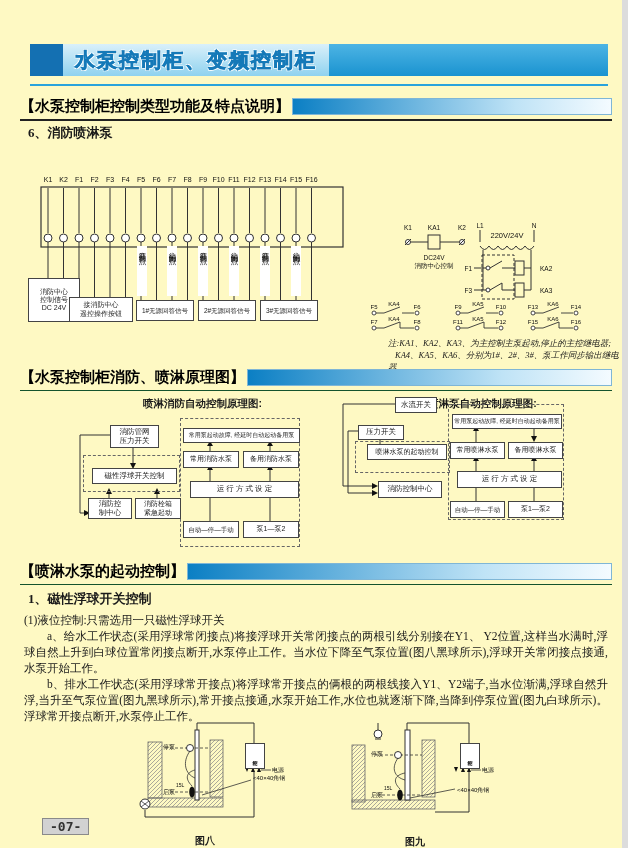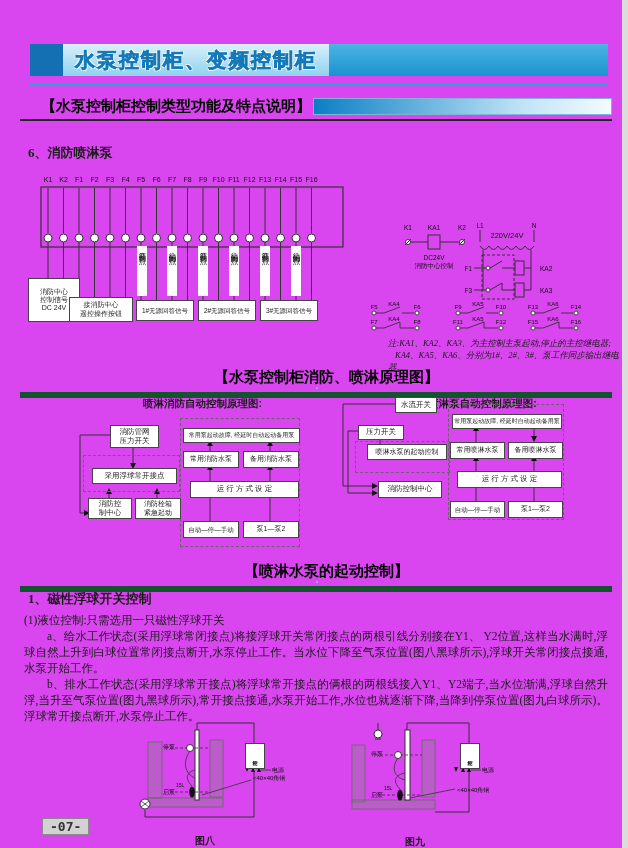--- a/index.html
+++ b/index.html
@@ -1,35 +1,35 @@
 <!DOCTYPE html>
 <html><head>
 <meta charset="utf-8">
 <style>
   html,body{margin:0;padding:0;background:#e9e9e9;}
-  .page{position:relative;width:628px;height:848px;background:#d946ef;overflow:hidden;
+  .page{position:relative;width:628px;height:848px;background:#fef9c3;overflow:hidden;
         font-family:"Liberation Sans",sans-serif;color:#1a1a1a;}
   .edge-right{position:absolute;right:0;top:0;width:6px;height:848px;background:#dcdcdc;}
   .abs{position:absolute;}
   
   .banner{position:absolute;left:30px;top:44px;width:578px;height:32px;display:flex;}
   .banner-square{width:33px;background:#1470b2;}
   .banner-title-zone{background:linear-gradient(180deg,#d9f0fa,#8fd2ef);display:flex;align-items:center;padding:0 12px;}
   .banner-title{font-size:20px;font-weight:bold;color:#2d9fd8;letter-spacing:2px;
      text-shadow:1px 1px 0 #fff,-1px -1px 0 #fff,1px -1px 0 #fff,-1px 1px 0 #fff;
      -webkit-text-stroke:0.8px #1579b8;white-space:nowrap;}
   .banner-fill{flex:1;background:linear-gradient(180deg,#4db4e4,#1a93d0);}
   .banner-line{position:absolute;left:30px;top:84px;width:578px;height:2px;background:#29a3dc;}
   
   .sec-row{position:absolute;left:20px;width:592px;display:flex;align-items:center;padding-bottom:3px;}
-  .sec-title{font-family:"Liberation Serif",serif;font-weight:bold;font-size:15px;color:#000;white-space:nowrap;margin-left:21px;}
+  .sec-title{font-family:"Liberation Serif",serif;font-weight:bold;font-size:15px;color:#000;white-space:nowrap;}
   .grad-bar{flex:1;height:15px;margin-left:2px;border:1px solid #7fb6d6;
      background:linear-gradient(90deg,#0b7fc4,#bfe3f6 70%,#f4fbff);}
   .u-dark{border-bottom:2px solid #222;}
-  .u-blue{border-bottom:6px solid #14532d;flex-direction:column;}
+  .u-blue{border-bottom:1px solid #14532d;}
   
   .h-sub{position:absolute;font-family:"Liberation Serif",serif;font-weight:bold;font-size:13px;}
   .body-p{position:absolute;font-family:"Liberation Serif",serif;font-size:11.5px;line-height:16px;text-align:justify;}
   .indent{text-indent:2em;}
   .note{position:absolute;font-family:"Liberation Serif",serif;font-size:8.5px;line-height:12px;font-style:italic;}
   
   .box{position:absolute;border:1px solid #444;background:#fff;display:flex;align-items:center;
        justify-content:center;text-align:center;white-space:pre-line;line-height:1.15;}
   .dashedbox{position:absolute;border:1px dashed #666;}
   .vlabel{position:absolute;writing-mode:vertical-rl;text-orientation:upright;font-size:7.5px;
@@ -57,21 +57,21 @@
     </div>
     <div class="banner-fill"></div>
   </div>
   <div class="banner-line"></div>
 
   <div class="sec-row u-dark" style="top:97px;">
     <span class="sec-title">【水泵控制柜控制类型功能及特点说明】</span>
     <div class="grad-bar"></div>
   </div>
 
-  <div class="h-sub" style="left:28px;top:144px;">6、消防喷淋泵</div>
+  <div class="h-sub" style="left:28px;top:124px;">6、消防喷淋泵</div>
 
   <div class="abs" style="left:25px;top:172px;width:350px;height:165px;">
     <svg width="350" height="165">
       <rect x="16" y="15" width="302" height="60" fill="none" stroke="#333" stroke-width="1.2"></rect>
 
       <g font-size="7" text-anchor="middle">
         <text x="23" y="10">K1</text>
         <text x="38.5" y="10">K2</text>
         <text x="54" y="10">F1</text>
         <text x="69.5" y="10">F2</text>
@@ -316,21 +316,21 @@
         <polygon points="177,52 183,52 180,47"></polygon>
         <polygon points="237,52 243,52 240,47"></polygon>
         <polygon points="177,28 183,28 180,23"></polygon>
         <polygon points="237,28 243,28 240,23"></polygon>
       </g>
     </svg>
     <div class="dashedbox" style="left:150px;top:0px;width:118px;height:127px;"></div>
     <div class="dashedbox" style="left:53px;top:37px;width:95px;height:35px;"></div>
     <div class="box" style="left:80px;top:7px;width:47px;height:21px;font-size:7.5px;">消防管网
 压力开关</div>
-    <div class="box" style="left:62px;top:50px;width:83px;height:14px;font-size:7.5px;">采用浮球常开接点</div>
+    <div class="box" style="left:62px;top:50px;width:83px;height:14px;font-size:7.5px;">磁性浮球开关控制</div>
     <div class="box" style="left:58px;top:80px;width:42px;height:19px;font-size:7.5px;">消防控
 制中心</div>
     <div class="box" style="left:105px;top:80px;width:44px;height:19px;font-size:7px;">消防栓箱
 紧急起动</div>
     <div class="box" style="left:153px;top:10px;width:115px;height:13px;font-size:6px;">常用泵起动故障, 经延时自动起动备用泵</div>
     <div class="box" style="left:153px;top:33px;width:54px;height:15px;font-size:7px;">常用消防水泵</div>
     <div class="box" style="left:213px;top:33px;width:54px;height:15px;font-size:7px;">备用消防水泵</div>
     <div class="box" style="left:160px;top:63px;width:107px;height:15px;font-size:7.5px;">运 行 方 式 设 定</div>
     <div class="box" style="left:153px;top:103px;width:54px;height:15px;font-size:6.5px;">自动—停—手动</div>
     <div class="box" style="left:213px;top:103px;width:54px;height:15px;font-size:7px;">泵1—泵2</div>

